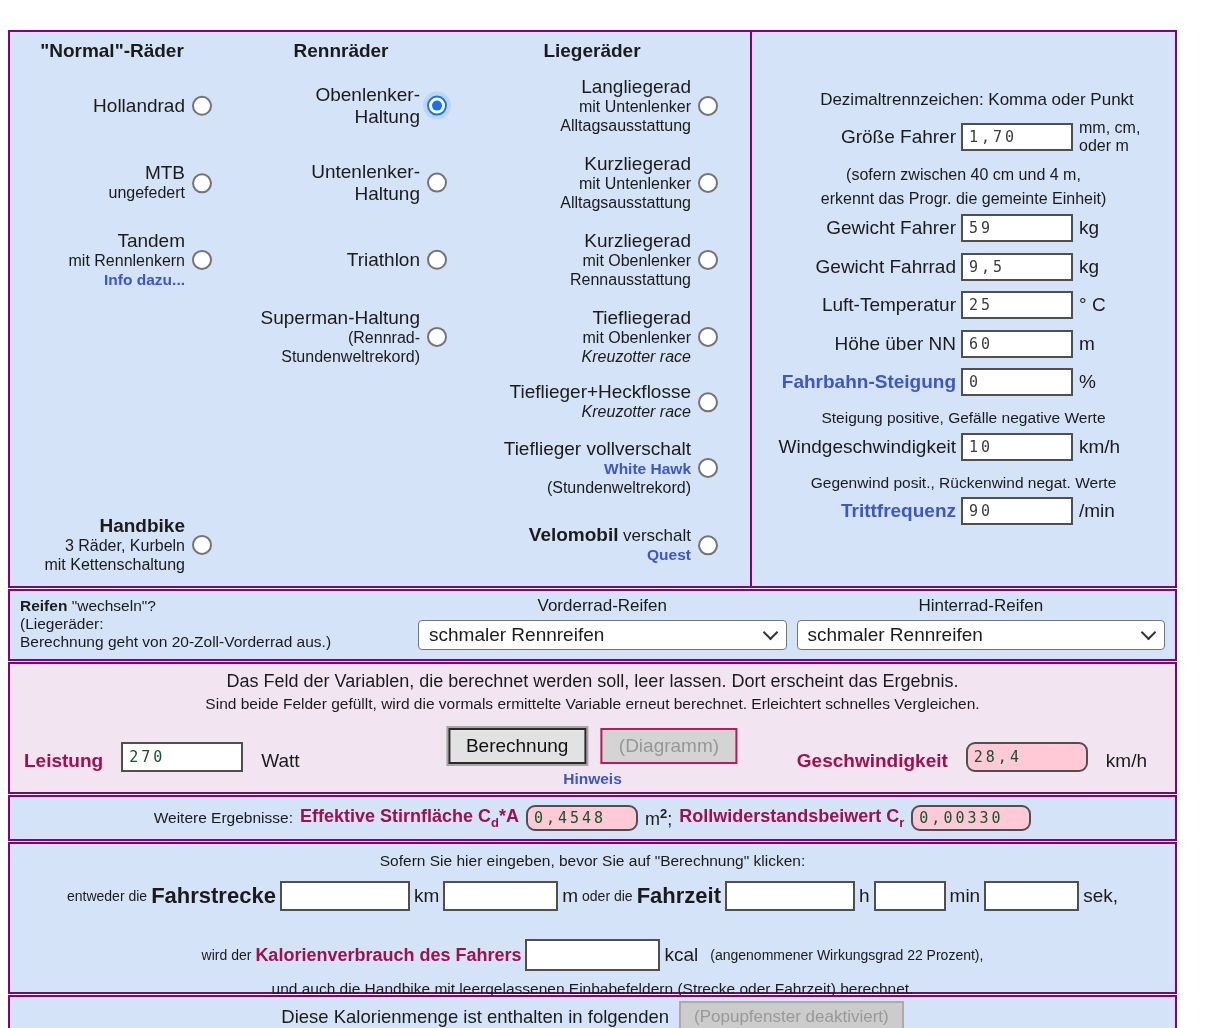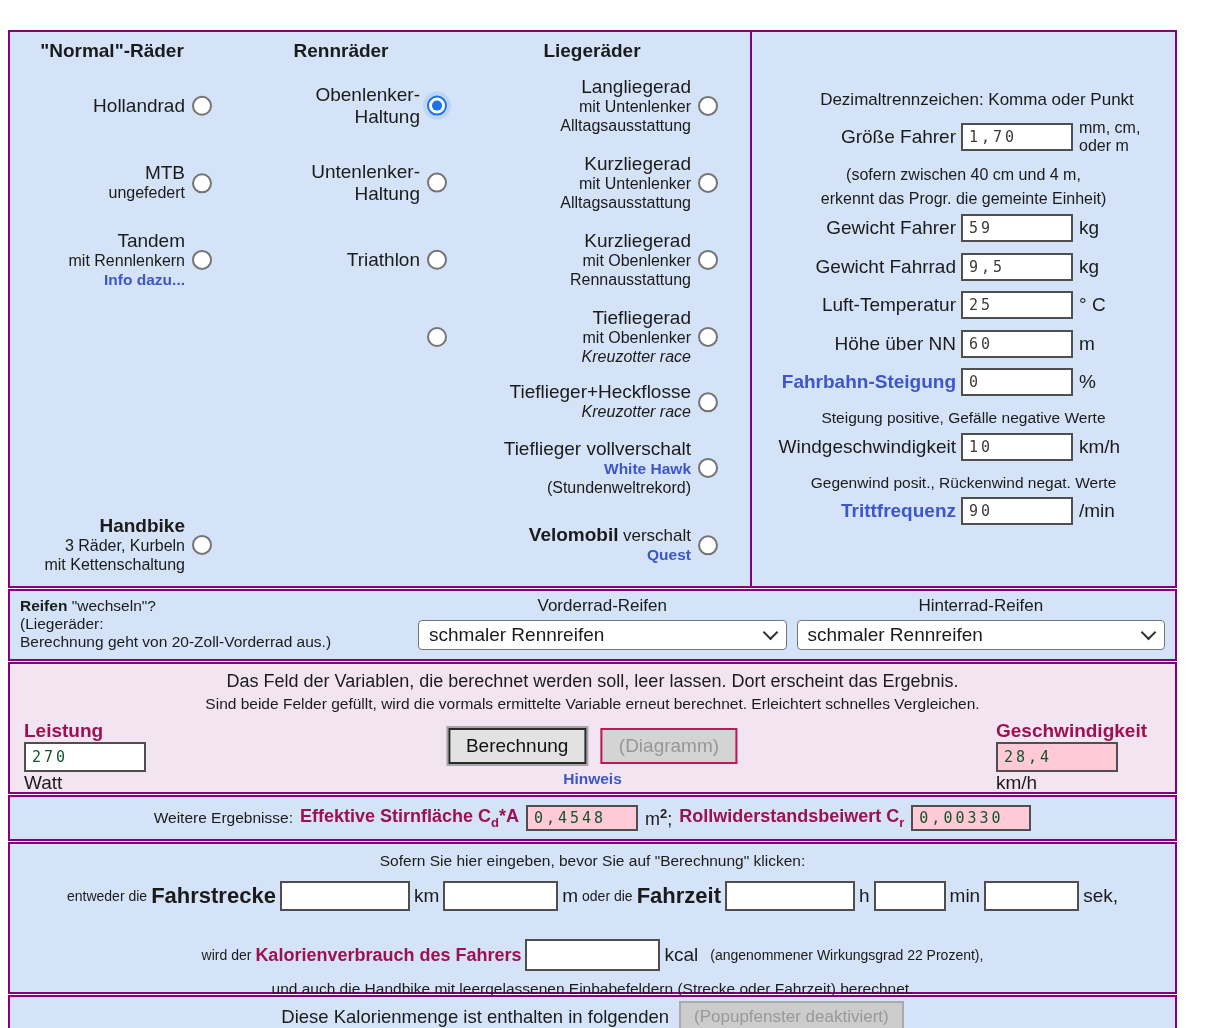--- a/index.html
+++ b/index.html
@@ -46,29 +46,29 @@
   .tleft{width:398px;flex:none;font-size:15.5px;line-height:18px;padding-top:2px;}
   .tcol{flex:1;display:flex;flex-direction:column;}
   .tcol + .tcol{margin-left:10px;}
   .thead{text-align:center;font-size:17px;margin:1px 0 4px 0;}
   .select{display:flex;align-items:center;justify-content:space-between;background:#fff;border:1px solid #767676;border-radius:4px;height:30px;padding:0 10px;font-size:19px;box-sizing:border-box;cursor:pointer;}
   .chev{width:9px;height:9px;border-right:2px solid #333;border-bottom:2px solid #333;transform:rotate(45deg);margin-top:-5px;flex:none;}
   
   .box3{height:132px;background:var(--pinkbg);}
   .c3a{text-align:center;font-size:18px;margin-top:7px;}
   .c3b{text-align:center;font-size:15.5px;margin-top:3px;}
-  .clu{position:absolute;display:flex;align-items:flex-start;gap:0;flex-direction:column;}
+  .clu{position:absolute;display:flex;align-items:flex-end;gap:18px;}
   .clu.left{left:14px;top:93px;transform:translateY(-50%);}
   .clu.right{right:28px;top:93px;transform:translateY(-50%);}
   .cluc{position:absolute;left:50%;transform:translateX(-50%);top:64px;text-align:center;}
   .maroon{color:var(--maroon);font-weight:bold;font-size:19px;}
   .unit19{font-size:19px;}
   .winput{box-sizing:border-box;height:30px;border:2px solid #4f4f4f;background:#fff;
           font-family:"DejaVu Sans Mono",monospace;font-size:15px;letter-spacing:3px;color:#14532d;padding:0 6px;}
-  .pinkinput{background:var(--pinkin) !important;}
+  .pinkinput{background:var(--pinkin) !important;border-radius:9px;}
   .btn{font-family:"Liberation Sans",sans-serif;font-size:19px;padding:5px 16px;cursor:pointer;}
   .btn.main{background:#e2e2e2;border:2px solid #2a2a2a;box-shadow:0 0 0 2px #a6a6a6;color:#111;}
   .btn.dis{background:#d4d4d4;border:2px solid #be185d;color:#979797;margin-left:10px;}
   .hinweis{margin-top:6px;font-size:15.5px;}
   
   .box4{height:46px;display:flex;align-items:center;justify-content:center;gap:7px;}
   .rsm{font-size:15.5px;}
   .rbig{font-size:18px;white-space:nowrap;}
   .rbig sub,.rbig sup{font-size:13px;font-weight:bold;}
   .rin{height:26px;width:112px;}
@@ -138,20 +138,25 @@
           <span class="l1">Untenlenker-</span><br>
           <span class="l1">Haltung</span>
         </span>
         <span class="radio"></span>
       </div>
       <div class="bitem" style="top:228px;width:437px">
         <span class="blabel"><span class="l1">Triathlon</span></span>
         <span class="radio"></span>
       </div>
       <div class="bitem" style="top:305px;width:437px">
+        <span class="blabel">
+          <span class="l1">Superman-Haltung</span><br>
+          <span class="l2">(Rennrad-</span><br>
+          <span class="l2">Stundenweltrekord)</span>
+        </span>
         <span class="radio"></span>
       </div>
 
       <div class="bitem" style="top:74px;width:708px">
         <span class="blabel">
           <span class="l1">Langliegerad</span><br>
           <span class="l2">mit Untenlenker</span><br>
           <span class="l2">Alltagsausstattung</span>
         </span>
         <span class="radio"></span>

